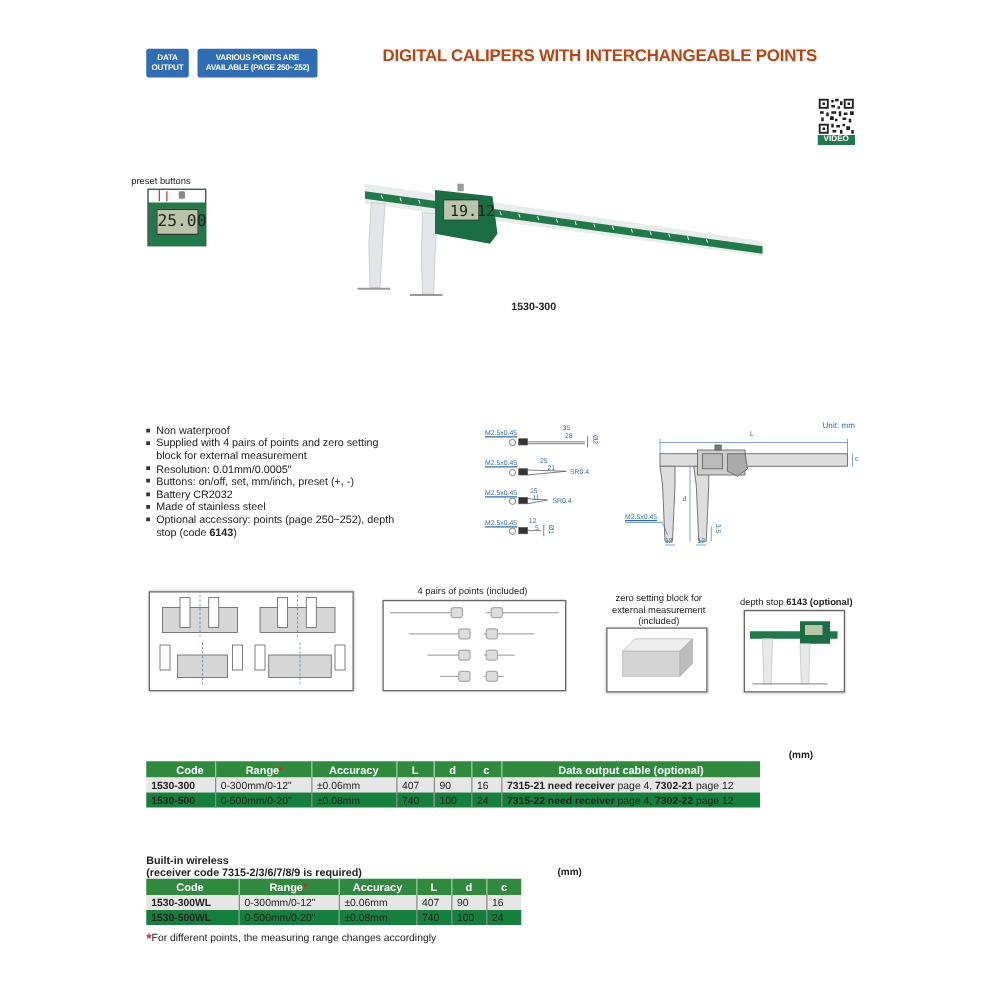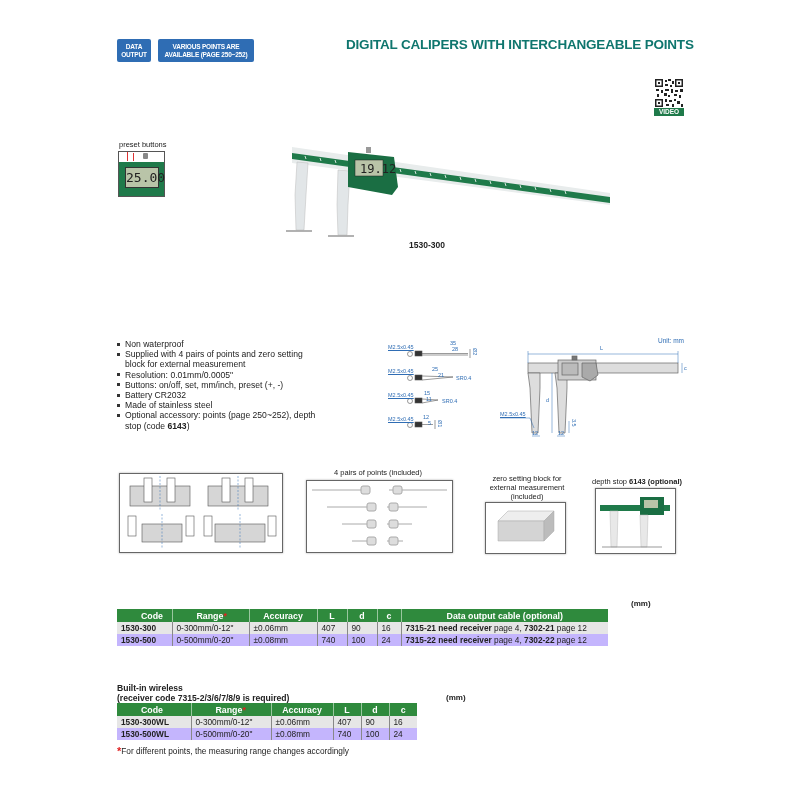--- a/index.html
+++ b/index.html
@@ -1,34 +1,34 @@
 <!DOCTYPE html>
 <html><head>
 <meta charset="utf-8">
 <style>
   * { box-sizing: border-box; margin: 0; padding: 0; }
   body { width: 800px; height: 800px; background: #ffffff; font-family: "Liberation Sans", sans-serif; color: #222; position: relative; overflow: hidden; }
   .abs { position: absolute; }
   .badge { background: #2f6db4; color: #fff; font-weight: bold; font-size: 6.5px; text-align: center; line-height: 8px; border-radius: 2px; display: flex; align-items: center; justify-content: center; letter-spacing: -0.2px; }
-  .title { font-weight: bold; font-size: 13.5px; color: #0f766e; letter-spacing: -0.2px; margin-left: 40px; }
+  .title { font-weight: bold; font-size: 13.5px; color: #c2410c; letter-spacing: -0.2px; }
   .qr { width: 30px; height: 38px; }
   .inset-label { font-size: 7.5px; color: #222; }
   .features { font-size: 8.6px; line-height: 10.2px; color: #222; list-style: none; }
   .features li { position: relative; padding-left: 9px; }
   .features li::before { content: ""; position: absolute; left: 1px; top: 3.5px; width: 3px; height: 3px; background: #333; }
   .features b { font-weight: bold; }
   .panel-cap { font-size: 7.5px; color: #222; text-align: center; line-height: 9px; }
   .panel { border: 1.5px solid #666; background: #fff; box-shadow: 0 0 2px #aaa; }
   table.spec { border-collapse: collapse; font-size: 8.3px; }
   table.spec th { background: #2f8a3d; color: #fff; font-weight: bold; height: 13px; padding: 0 4px; border-right: 1px solid #9ac79f; text-align: center; font-size: 8.8px; }
   table.spec th.left { text-align: left; padding-left: 24px; }
   table.spec td { height: 12px; padding: 0 4px; text-align: left; border-right: 1px solid #888; color: #222; }
   table.spec td.code { font-weight: bold; text-align: left; }
   table.spec tr.r1 td { background: #e6e6e6; }
-  table.spec tr.r2 td { background: #c4b5fd; }
+  table.spec tr.r2 td { background: #15803d; }
   table.spec td:last-child, table.spec th:last-child { border-right: none; }
   .red-star { color: #e02020; }
   .unit { font-size: 8px; font-weight: bold; padding-left: 48px; }
   .wl-title { font-size: 8.6px; font-weight: bold; line-height: 10px; }
   .footnote { font-size: 8.3px; color: #222; }
   .drawing-text { font-size: 5.5px; color: #2f6db4; }
 </style>
 </head>
 <body>
 
@@ -71,21 +71,21 @@
         <rect x="23" y="23" width="3" height="3"></rect>
         <rect x="12" y="26" width="3" height="2"></rect>
       <rect x="18" y="26" width="2" height="3"></rect>
         <rect x="27" y="26" width="2" height="3"></rect>
     </g>
     <rect x="0" y="30" width="30" height="8" fill="#1f7a4a"></rect>
   </svg>
   <div class="abs" style="left:0;top:30px;width:30px;height:8px;color:#fff;font-size:6.5px;font-weight:bold;text-align:center;line-height:8px;">VIDEO</div>
 </div>
 
-<div class="abs inset-label" style="left:119px;top:140px;">preset buttons</div>
+<div class="abs inset-label" style="left:105px;top:140px;">preset buttons</div>
 <div class="abs" style="left:118px;top:151px;width:47px;height:46px;border:1px solid #555;background:#1f7a4a;">
   <div class="abs" style="left:0;top:0;width:45px;height:10px;background:#fff;">
     <div class="abs" style="left:8px;top:0;width:1px;height:9px;background:#d33;"></div>
     <div class="abs" style="left:14px;top:1px;width:1px;height:8px;background:#d33;"></div>
     <div class="abs" style="left:24px;top:1px;width:5px;height:6px;background:#888;border-radius:1px;"></div>
   </div>
   <div class="abs" style="left:6px;top:15px;width:34px;height:21px;background:#b9c4a8;border:1px solid #333;">
     <div style="font-family:'DejaVu Sans Mono',monospace;font-size:13px;color:#222;text-align:right;line-height:20px;padding-right:2px;">25.00</div>
   </div>
 </div>

